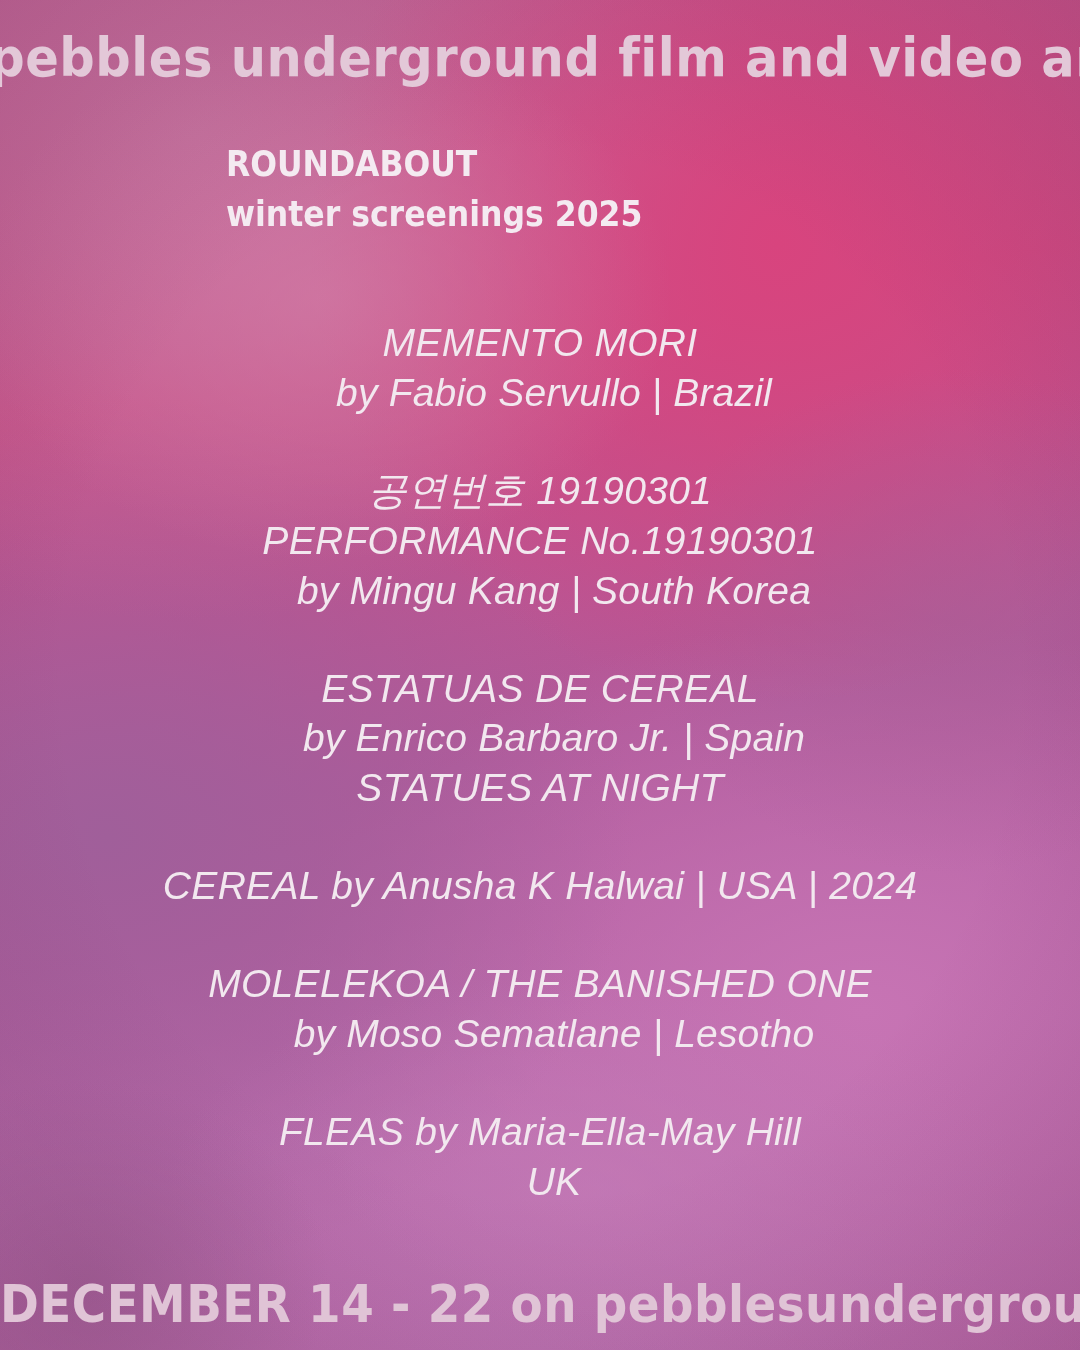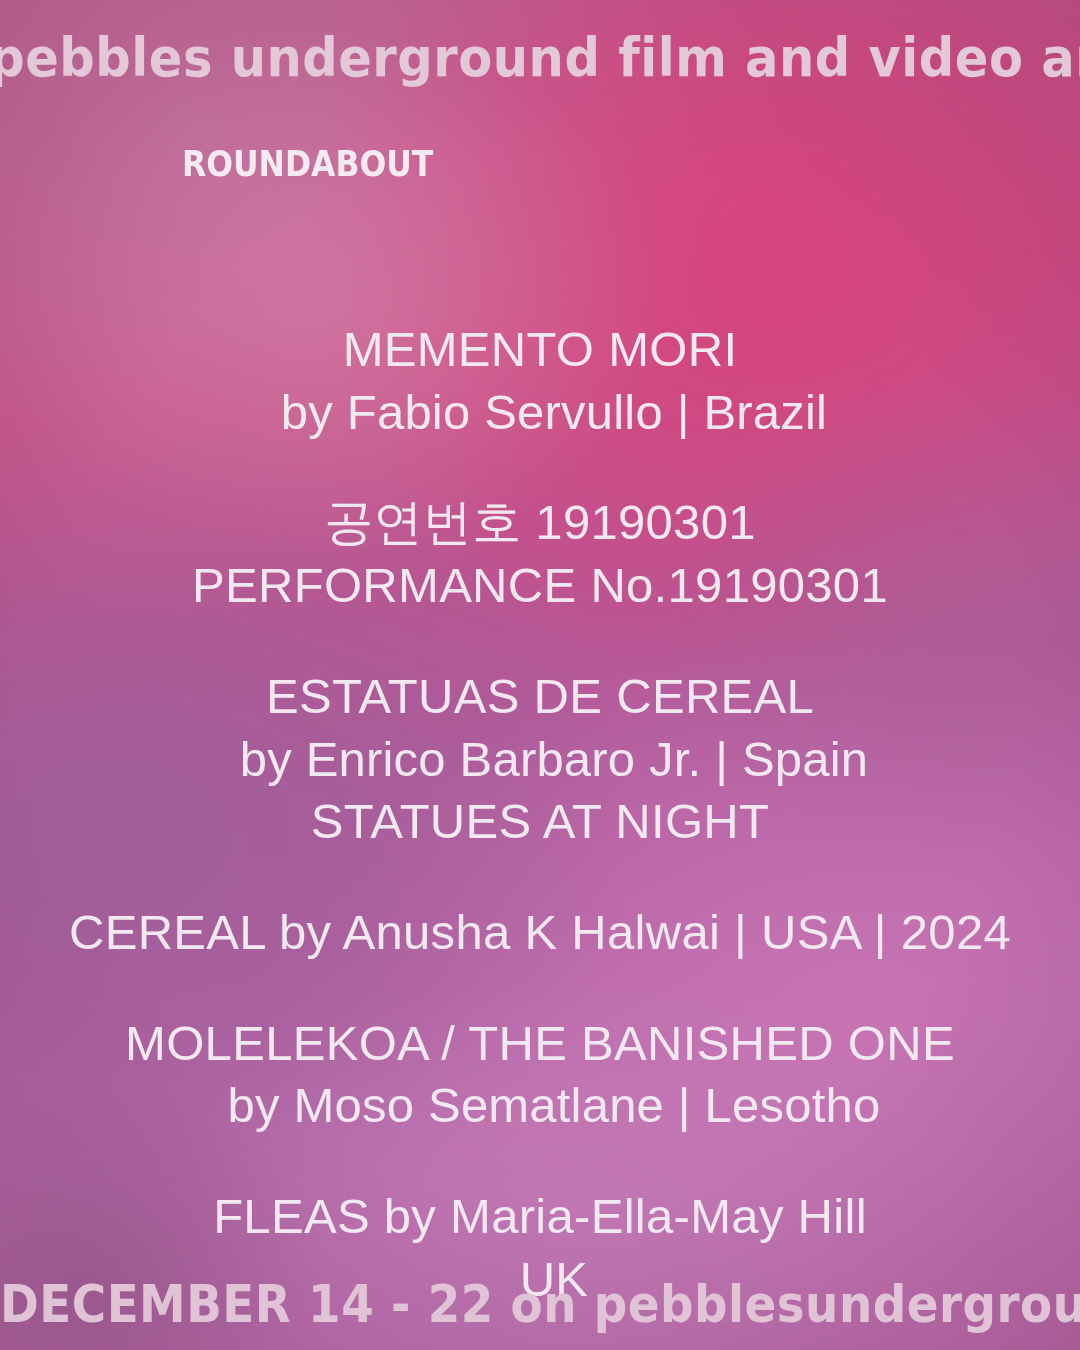--- a/index.html
+++ b/index.html
@@ -89,44 +89,46 @@
     top: 140px;
     text-align: left;
     font-family: "DejaVu Sans Condensed", "Liberation Sans Narrow", "Liberation Sans", sans-serif;
     font-weight: 700;
     color: #f4eaf1;
     font-size: 35px;
     line-height: 1.42;
   }
   .event-block div {
     white-space: nowrap;
+    margin-left: 44px;
   }
 
   
   .films {
     position: absolute;
     left: 0;
     top: 318px;
     width: 100%;
     text-align: center;
     color: #f2e8ef;
     font-family: "Liberation Sans", sans-serif;
     font-weight: 400;
   }
   .film {
     margin-bottom: 48px;
   }
   .film:last-child {
     margin-bottom: 0;
   }
   .film-line {
-    font-size: 49px;
+    font-size: 39px;
     line-height: 1.28;
     letter-spacing: 0.3px;
     white-space: nowrap;
+    font-style: italic;
   }
   .film-line.credit {
     letter-spacing: 0.2px;
     padding-left: 28px;
   }
 </style>
 </head>
 <body>
 
 <div id="poster">
@@ -137,32 +139,34 @@
   <div class="bg-layer bg-glow-3"></div>
   <div class="bg-layer bg-glow-4"></div>
   <div class="bg-layer bg-vignette"></div>
 
   <div class="content">
 
     <div class="band" id="header-title">pebbles underground film and video art</div>
 
     <div class="event-block">
       <div>ROUNDABOUT</div>
+      <div>winter screenings 2025</div>
     </div>
 
     <div class="films">
 
       <div class="film">
         <div class="film-line">MEMENTO MORI</div>
         <div class="film-line credit">by Fabio Servullo | Brazil</div>
       </div>
 
       <div class="film">
         <div class="film-line">공연번호 19190301</div>
         <div class="film-line">PERFORMANCE No.19190301</div>
+        <div class="film-line credit">by Mingu Kang | South Korea</div>
       </div>
 
       <div class="film">
         <div class="film-line">ESTATUAS DE CEREAL</div>
         <div class="film-line credit">by Enrico Barbaro Jr. | Spain</div>
         <div class="film-line">STATUES AT NIGHT</div>
       </div>
 
       <div class="film">
         <div class="film-line">CEREAL by Anusha K Halwai | USA | 2024</div>

